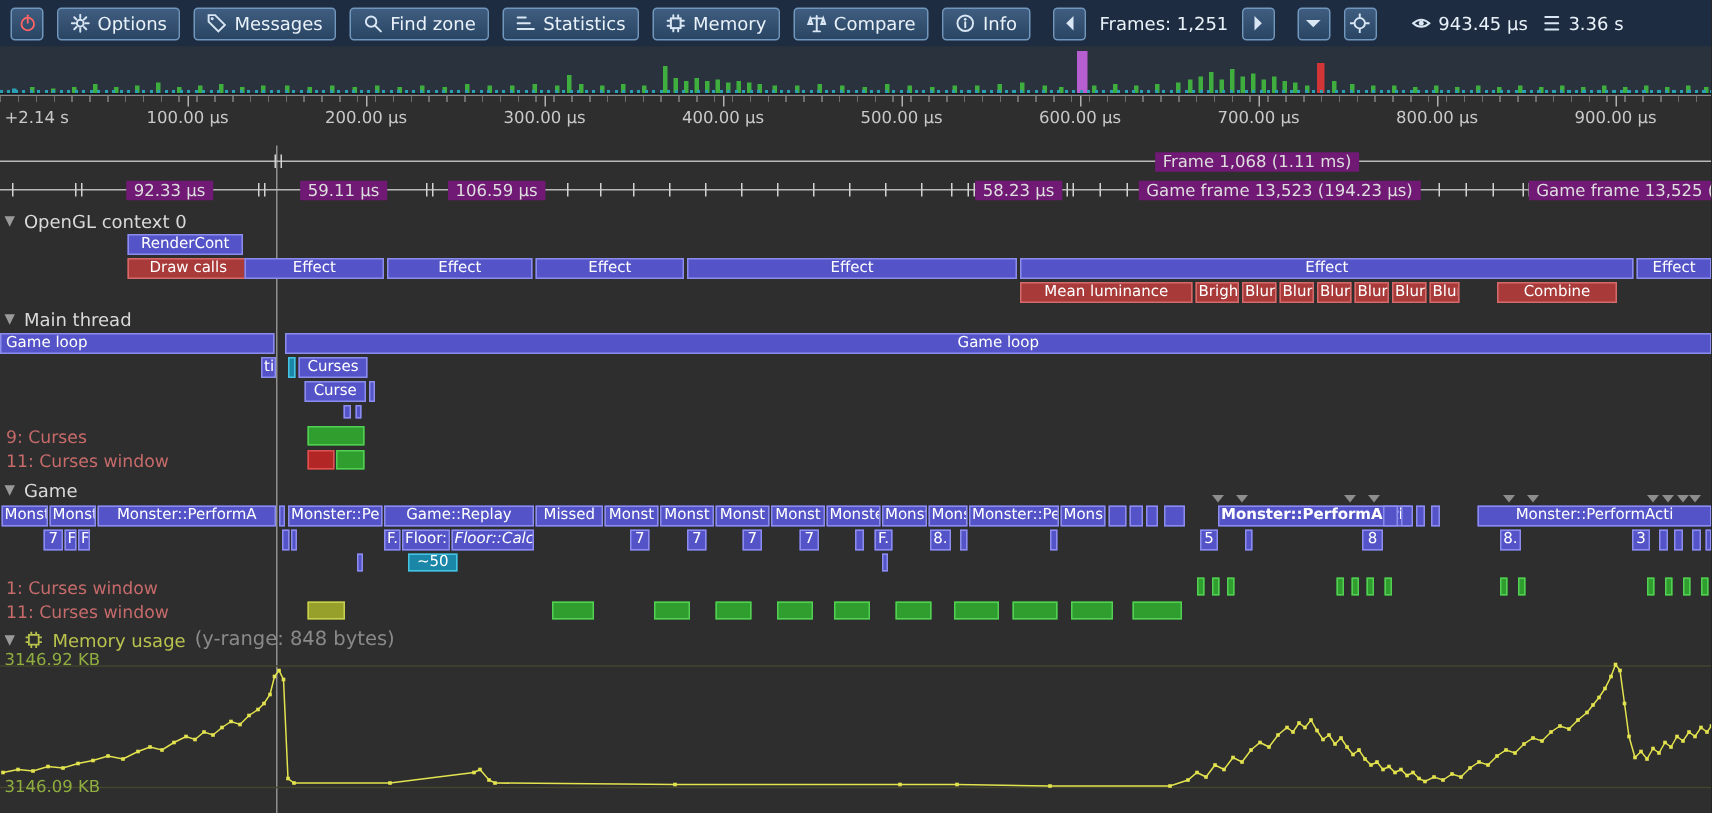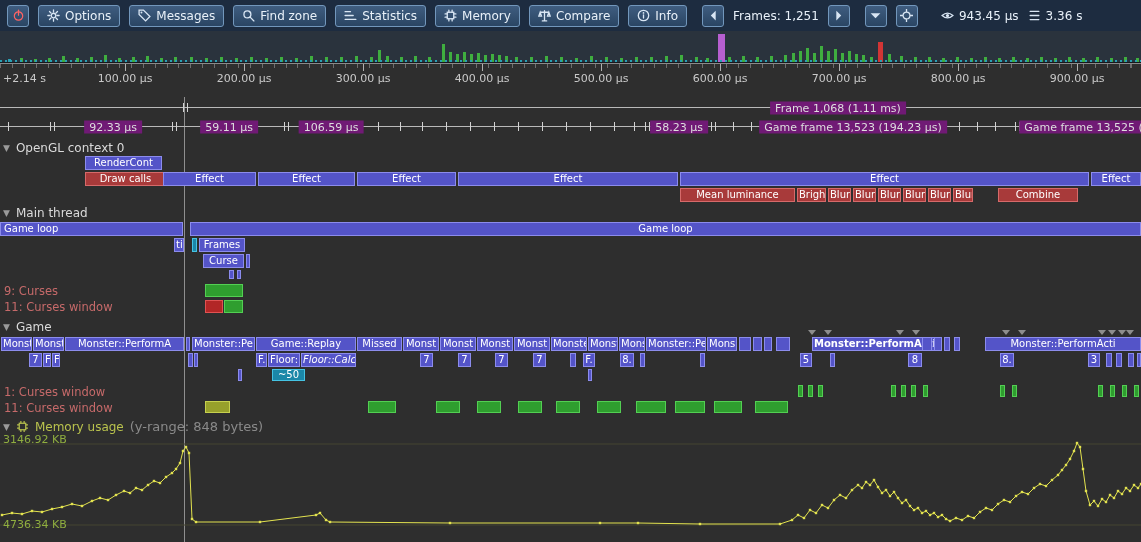--- a/index.html
+++ b/index.html
@@ -345,21 +345,21 @@
       <div class="zone red" style="left: 953px; width: 20px; top: 125px;">Blur</div>
       <div class="zone red" style="left: 998px; width: 80px; top: 125px;">Combine</div>
       <div class="sec-header" style="top: 143px;">
         <span class="sec-arrow">▼</span>
         <span>Main thread</span>
       </div>
       <div class="zone purple left" style="left: 0px; width: 183px; top: 159px;">Game loop</div>
       <div class="zone purple" style="left: 190px; width: 951px; top: 159px;">Game loop</div>
       <div class="zone purple" style="left: 174px; width: 10px; top: 175px;">ti</div>
       <div class="zone cyan" style="left: 192px; width: 5px; top: 175px;"></div>
-      <div class="zone purple" style="left: 199px; width: 46px; top: 175px;">Frames</div>
+      <div class="zone purple" style="left: 199px; width: 46px; top: 175px;">Curses</div>
       <div class="zone purple" style="left: 203px; width: 41px; top: 191px;">Curse</div>
       <div class="zone purple" style="left: 246px; width: 3px; top: 191px;"></div>
       <div class="zone purple" style="left: 229px; width: 5px; top: 207px; height: 9px; line-height: 6px;"></div>
       <div class="zone purple" style="left: 237px; width: 4px; top: 207px; height: 9px; line-height: 6px;"></div>
       <div class="rowlabel" style="top: 221px;">9: Curses</div>
       <div class="zone green" style="left: 205px; width: 38px; top: 221px; height: 13px; line-height: 10px;"></div>
       <div class="rowlabel" style="top: 237px;">11: Curses window</div>
       <div class="zone darkred" style="left: 205px; width: 18px; top: 237px; height: 13px; line-height: 10px;"></div>
       <div class="zone green" style="left: 224px; width: 19px; top: 237px; height: 13px; line-height: 10px;"></div>
       <div class="sec-header" style="top: 257px;">
@@ -581,16 +581,16 @@
         <rect x="1108.8" y="52.8" width="2.4" height="2.4" fill="#e3e34f"></rect>
         <rect x="1112.8" y="55.8" width="2.4" height="2.4" fill="#e3e34f"></rect>
         <rect x="1116.8" y="48.8" width="2.4" height="2.4" fill="#e3e34f"></rect>
         <rect x="1120.8" y="51.8" width="2.4" height="2.4" fill="#e3e34f"></rect>
         <rect x="1124.8" y="45.8" width="2.4" height="2.4" fill="#e3e34f"></rect>
         <rect x="1128.8" y="48.8" width="2.4" height="2.4" fill="#e3e34f"></rect>
         <rect x="1132.8" y="42.8" width="2.4" height="2.4" fill="#e3e34f"></rect>
         <rect x="1136.8" y="45.8" width="2.4" height="2.4" fill="#e3e34f"></rect>
         <rect x="1139.8" y="41.8" width="2.4" height="2.4" fill="#e3e34f"></rect>
       </svg>
-      <div class="memlabel" style="top: 455px;">4736.34 KB</div>
+      <div class="memlabel" style="top: 455px;">3146.09 KB</div>
     </div>
 
 </div>
 
 </body></html>

